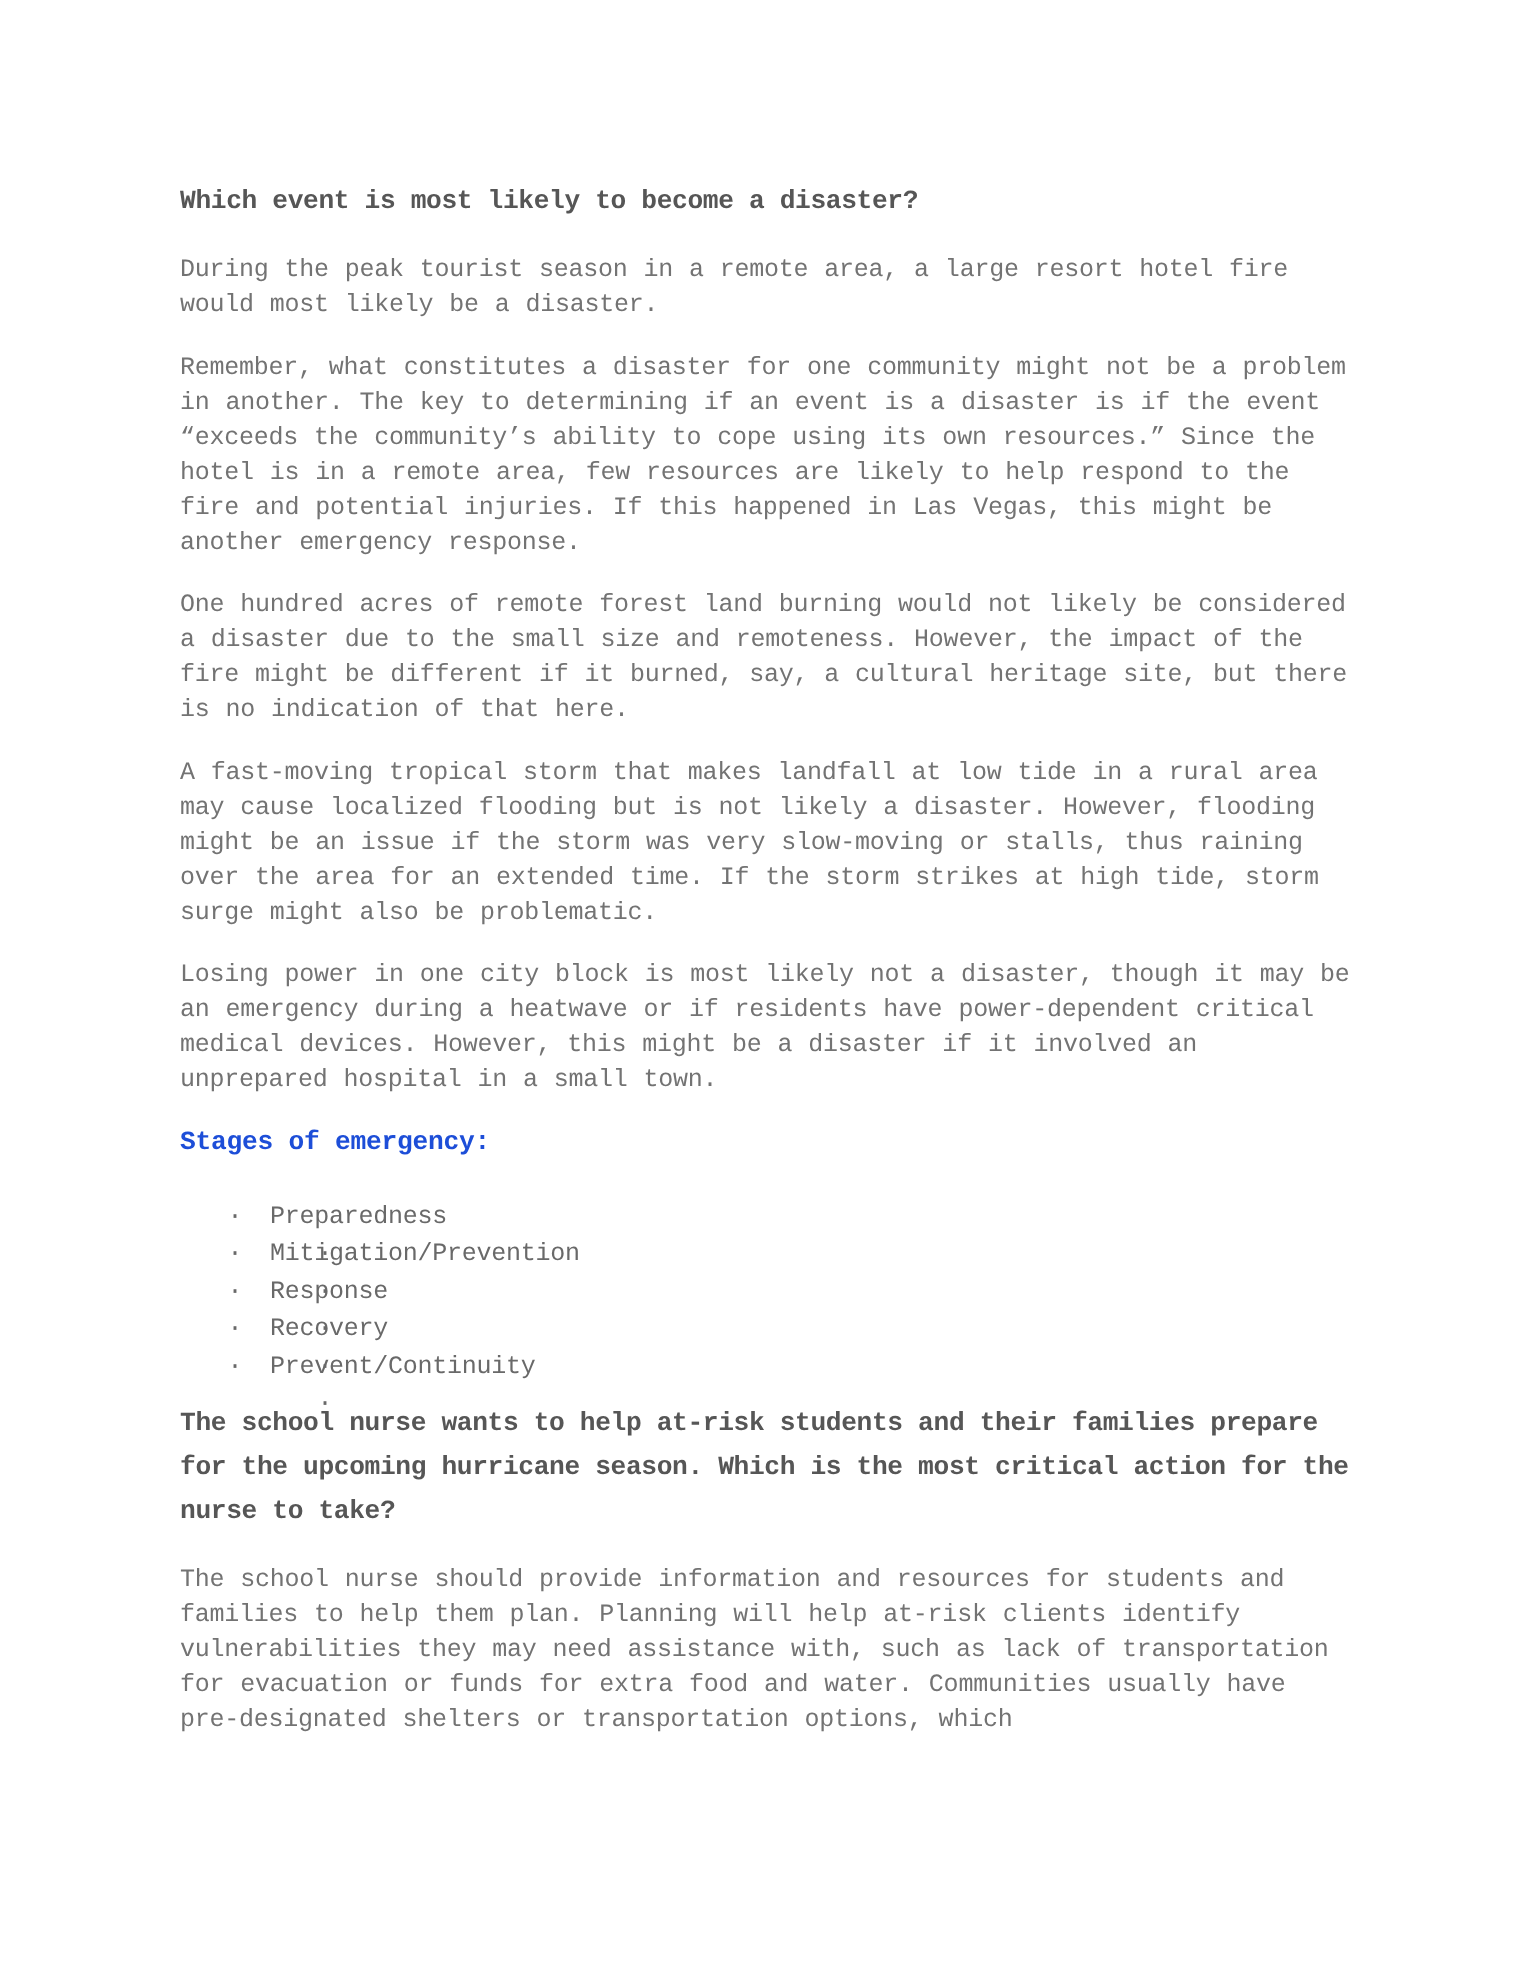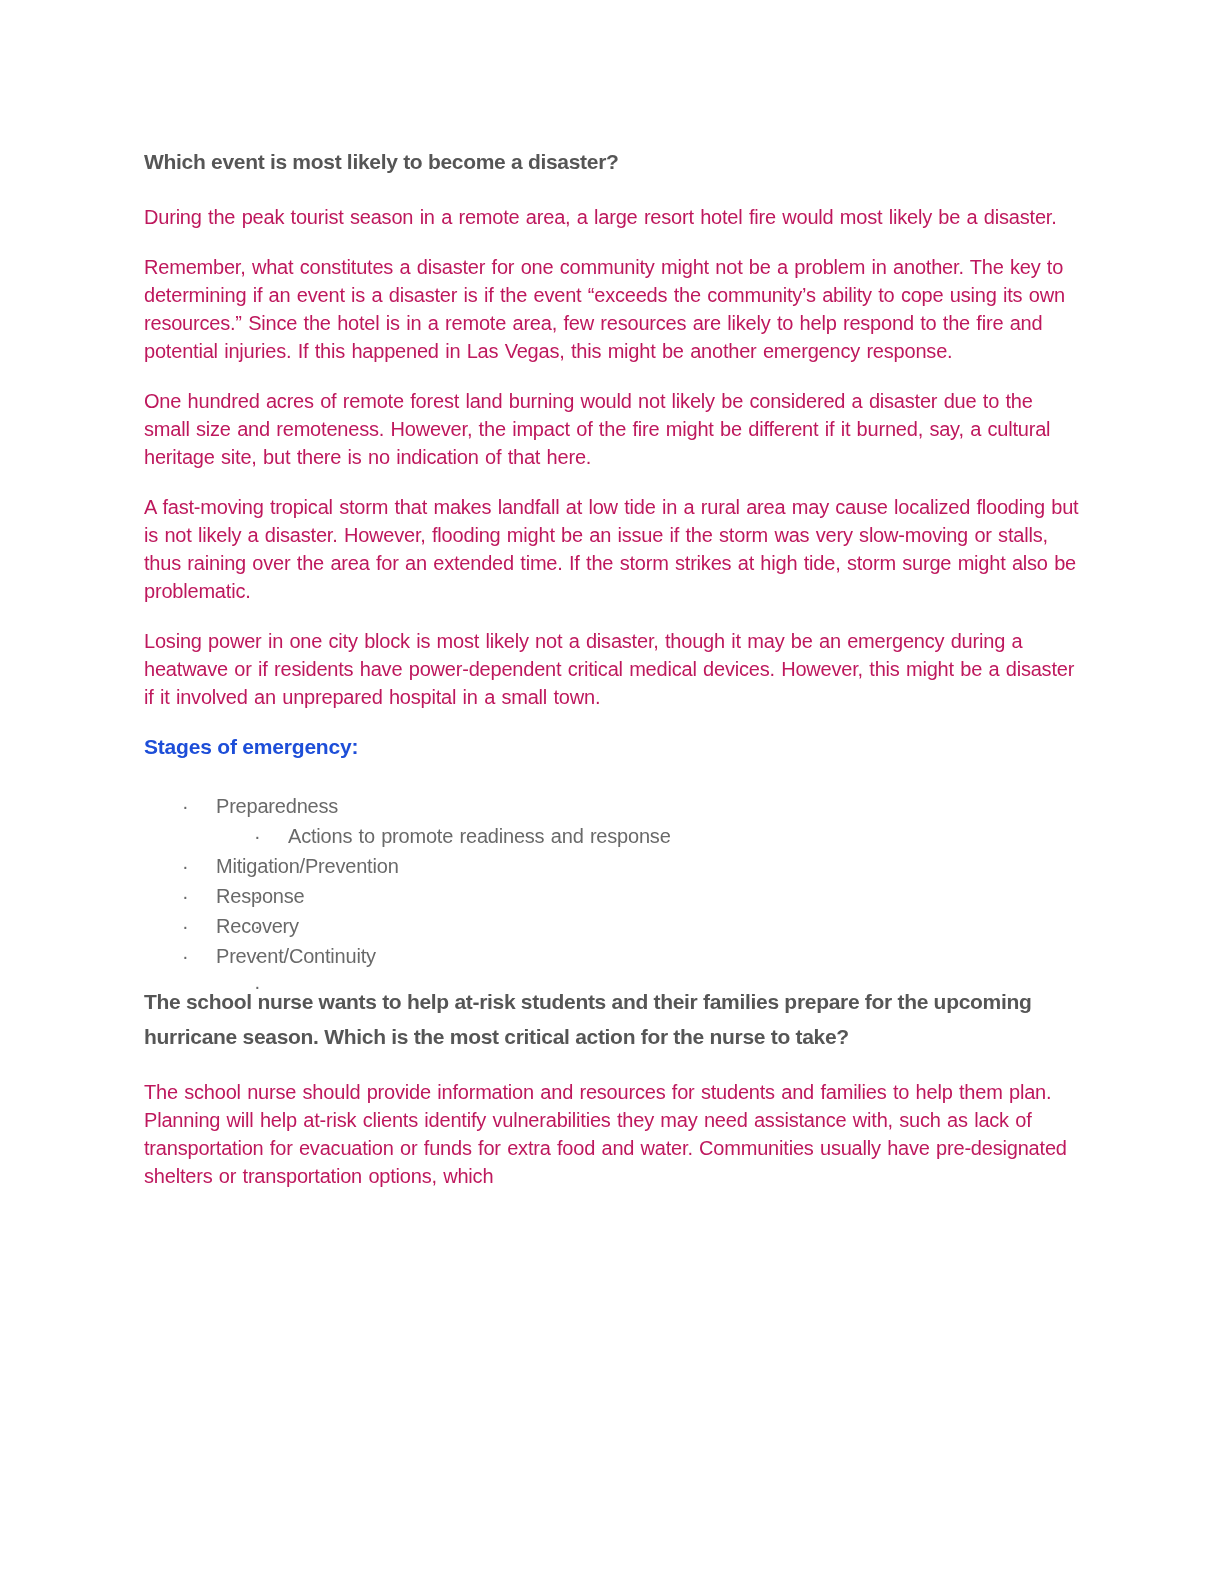--- a/index.html
+++ b/index.html
@@ -3,42 +3,42 @@
 <meta charset="utf-8">
 <style>
   * { box-sizing: border-box; }
   html, body { margin: 0; padding: 0; background: #ffffff; }
   .page {
     position: relative;
     width: 1224px;
     height: 1584px;
     background: #ffffff;
     overflow: hidden;
-    font-family: Liberation Sans, sans-serif;
+    font-family: Liberation Mono, monospace;
   }
   .content {
     position: absolute;
     left: 144px;
     top: 144px;
     width: 936px;
   }
   .q-heading {
     font-size: 21px;
     line-height: 35px;
     font-weight: bold;
     letter-spacing: -0.3px;
     color: #565656;
     margin: 0 0 24px 0;
   }
   .body-para {
     font-size: 20px;
     line-height: 28px;
     letter-spacing: -0.2px;
     word-spacing: 1px;
-    color: #be185d;
+    color: #737373;
     margin: 0 0 22px 0;
   }
   .stages-heading {
     font-size: 21px;
     line-height: 28px;
     font-weight: bold;
     letter-spacing: -0.2px;
     color: #1d4ed8;
     margin: 0 0 0 0;
   }
@@ -80,21 +80,20 @@
     <div class="stages-heading">Stages of emergency:</div>
 
     <div class="stages-list">
 
       <div class="li level1">
         <span class="bullet">·</span>
         <span>Preparedness</span>
       </div>
       <div class="li level2">
         <span class="bullet">·</span>
-        <span>Actions to promote readiness and response</span>
       </div>
 
       <div class="li level1">
         <span class="bullet">·</span>
         <span>Mitigation/Prevention</span>
       </div>
       <div class="li level2">
         <span class="bullet">·</span>
       </div>
 

